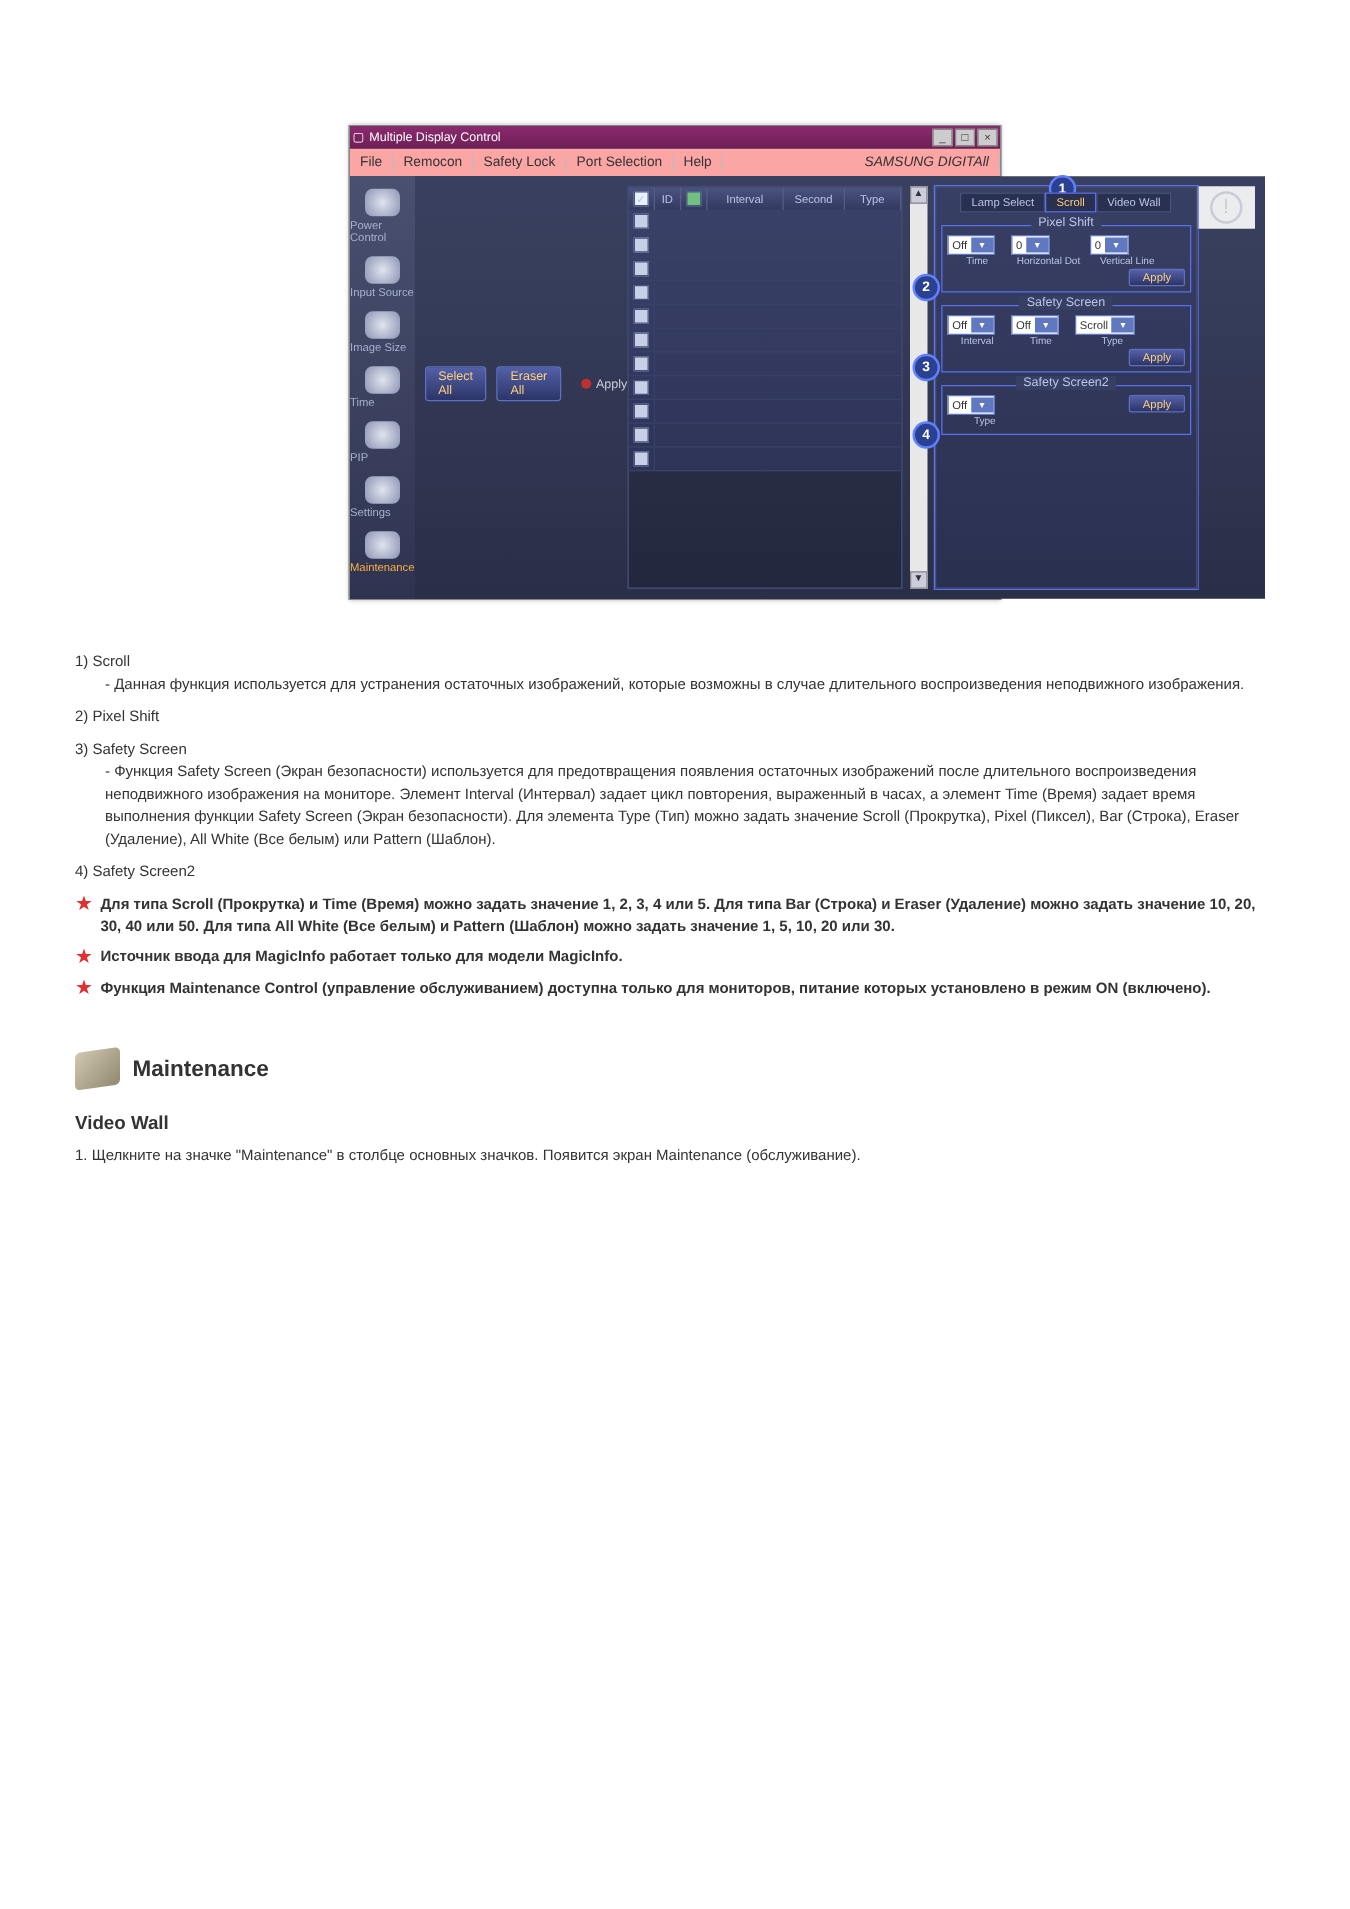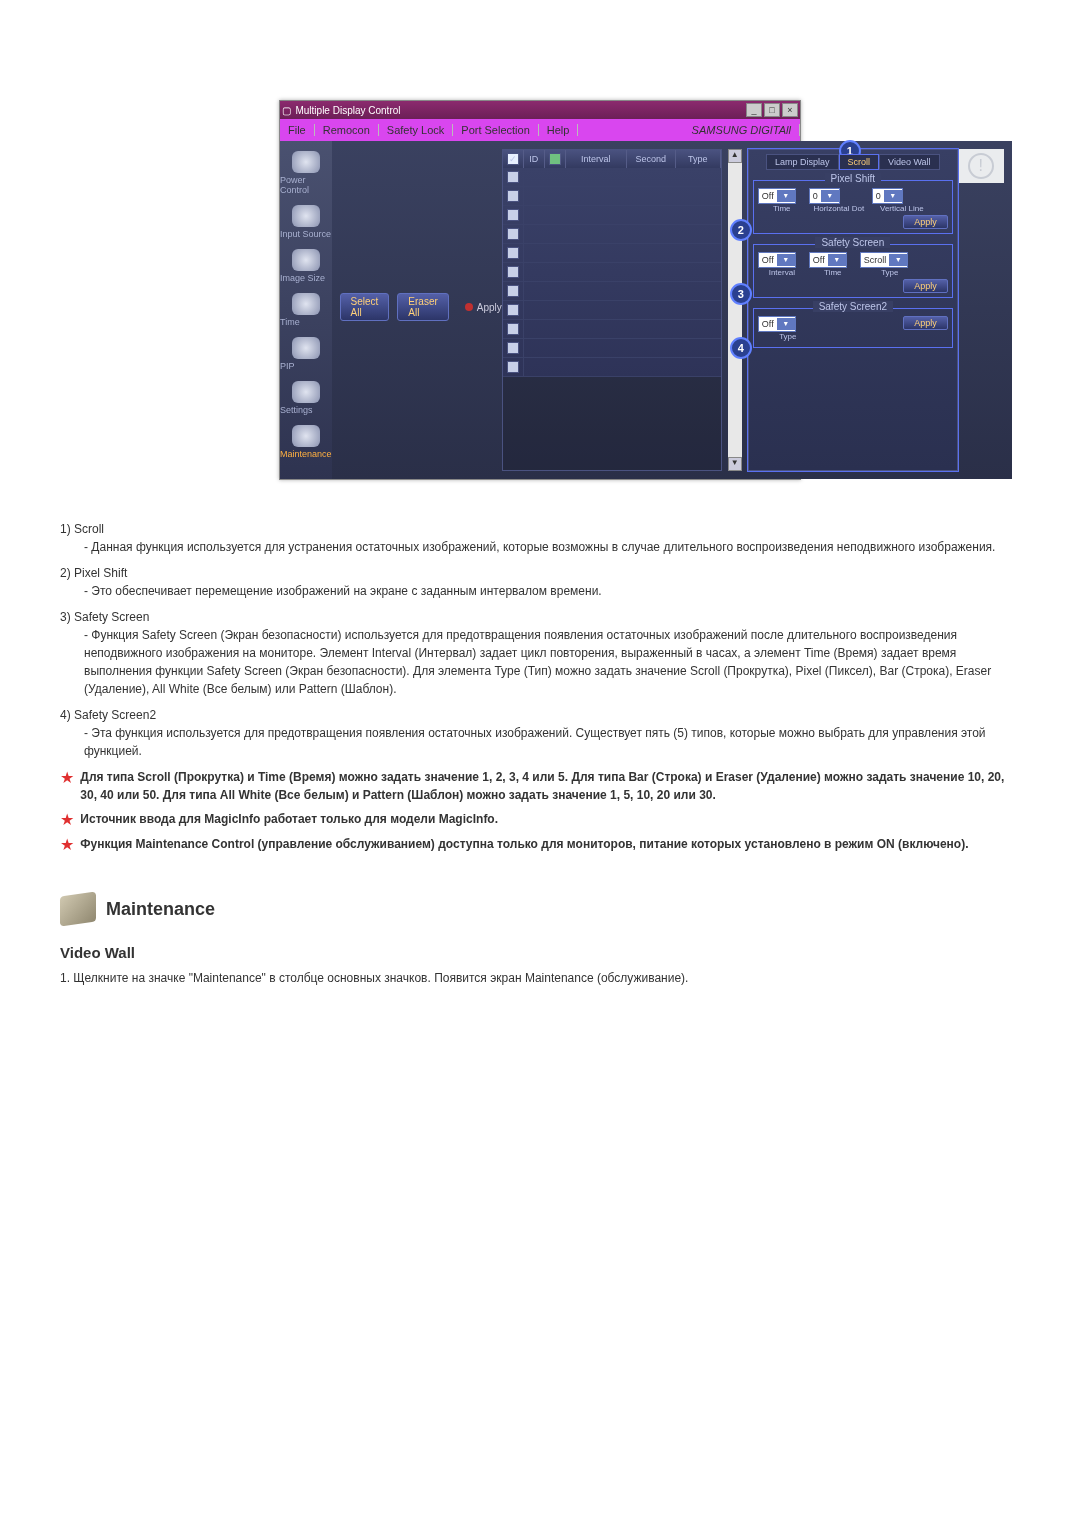--- a/index.html
+++ b/index.html
@@ -2,21 +2,21 @@
 <html><head>
 <meta charset="utf-8">
 <style>
 body { margin:0; padding:0; font-family:Verdana, Arial, sans-serif; font-size:12px; color:#333; background:#fff; }
 .page { width:1080px; margin:0 auto; padding:100px 60px 60px 60px; box-sizing:border-box; }
 .screenshot { width:520px; margin:0 auto 40px auto; border:1px solid #888; background:#2a2e44; box-shadow:0 0 4px rgba(0,0,0,.3); }
 .title-bar { background:linear-gradient(180deg,#8b2a6e,#6d1f57); height:18px; display:flex; align-items:center; justify-content:space-between; padding:0 2px; }
 .title-bar-text { color:#fff; font-size:10px; display:flex; align-items:center; gap:4px; }
 .win-ctrls { display:flex; gap:2px; }
 .win-ctrls span { width:14px; height:12px; background:#ccc; border:1px solid #888; display:flex; align-items:center; justify-content:center; font-size:9px; }
-.menu-bar { background:#d946ef; height:22px; display:flex; align-items:center; }
+.menu-bar { background:#fca5a5; height:22px; display:flex; align-items:center; }
 .menu-bar span { font-size:11px; padding:0 8px; color:#333; border-right:1px solid #bbb; }
 .brand { margin-left:auto; font-size:10px; color:#1a4f9c; font-style:italic; padding-right:6px; }
 .body-row { display:flex; background:linear-gradient(180deg,#3d4360,#2a2f48); }
 .sidebar { width:80px; background:linear-gradient(180deg,#4a5170,#2e3350); padding:10px 0; }
 .side-item { text-align:left; margin-bottom:10px; }
 .side-icon { width:28px; height:22px; margin:0 auto 2px auto; background:radial-gradient(circle,#e0e4f0,#8a92b0); border-radius:6px; }
 .side-lbl { font-size:9px; color:#a8b0d0; }
 .side-item.active .side-lbl { color:#ffb040; }
 .main-panel { flex:1; background:linear-gradient(180deg,#3a4160,#2a2f48); padding:8px; display:flex; flex-direction:row; }
 .toolbar-row { display:flex; align-items:center; gap:8px; margin-bottom:6px; }
@@ -202,21 +202,21 @@
             </div>
           </div>
           <div class="scroll-col">
             <div class="scroll-btn">▲</div>
             <div style="flex:1"></div>
             <div class="scroll-btn">▼</div>
           </div>
           <div class="right-panel">
             <div class="callout-circ" style="top:-10px;left:90px;">1</div>
             <div class="tabs-top">
-              <div class="tab-el">Lamp Display</div>
+              <div class="tab-el">Lamp Select</div>
               <div class="tab-el active">Scroll</div>
               <div class="tab-el">Video Wall</div>
             </div>
 
             <div class="panel-block clearfix">
               <div class="panel-title">Pixel Shift</div>
               <div class="field-row">
                 <div style="width:48px;"><div class="drop">
                       <span>Off</span>
                       <span class="ar">▾</span>
@@ -274,29 +274,27 @@
     </div>
   </div>
 
   <div class="notes-list">
     <div class="note-item">
       <div class="note-head">1)  Scroll</div>
       <div class="note-body">- Данная функция используется для устранения остаточных изображений, которые возможны в случае длительного воспроизведения неподвижного изображения.</div>
     </div>
     <div class="note-item">
       <div class="note-head">2)  Pixel Shift</div>
-      <div class="note-body">- Это обеспечивает перемещение изображений на экране с заданным интервалом времени.</div>
     </div>
     <div class="note-item">
       <div class="note-head">3)  Safety Screen</div>
       <div class="note-body">- Функция Safety Screen (Экран безопасности) используется для предотвращения появления остаточных изображений после длительного воспроизведения неподвижного изображения на мониторе. Элемент Interval (Интервал) задает цикл повторения, выраженный в часах, а элемент Time (Время) задает время выполнения функции Safety Screen (Экран безопасности). Для элемента Type (Тип) можно задать значение Scroll (Прокрутка), Pixel (Пиксел), Bar (Строка), Eraser (Удаление), All White (Все белым) или Pattern (Шаблон).</div>
     </div>
     <div class="note-item">
       <div class="note-head">4)  Safety Screen2</div>
-      <div class="note-body">- Эта функция используется для предотвращения появления остаточных изображений. Существует пять (5) типов, которые можно выбрать для управления этой функцией.</div>
     </div>
   </div>
 
   <div class="star-list">
     <div class="star-item">
         <span class="star">★</span>
         <span class="star-text">Для типа Scroll (Прокрутка) и Time (Время) можно задать значение 1, 2, 3, 4 или 5. Для типа Bar (Строка) и Eraser (Удаление) можно задать значение 10, 20, 30, 40 или 50. Для типа All White (Все белым) и Pattern (Шаблон) можно задать значение 1, 5, 10, 20 или 30.</span>
       </div>
     <div class="star-item">
         <span class="star">★</span>

